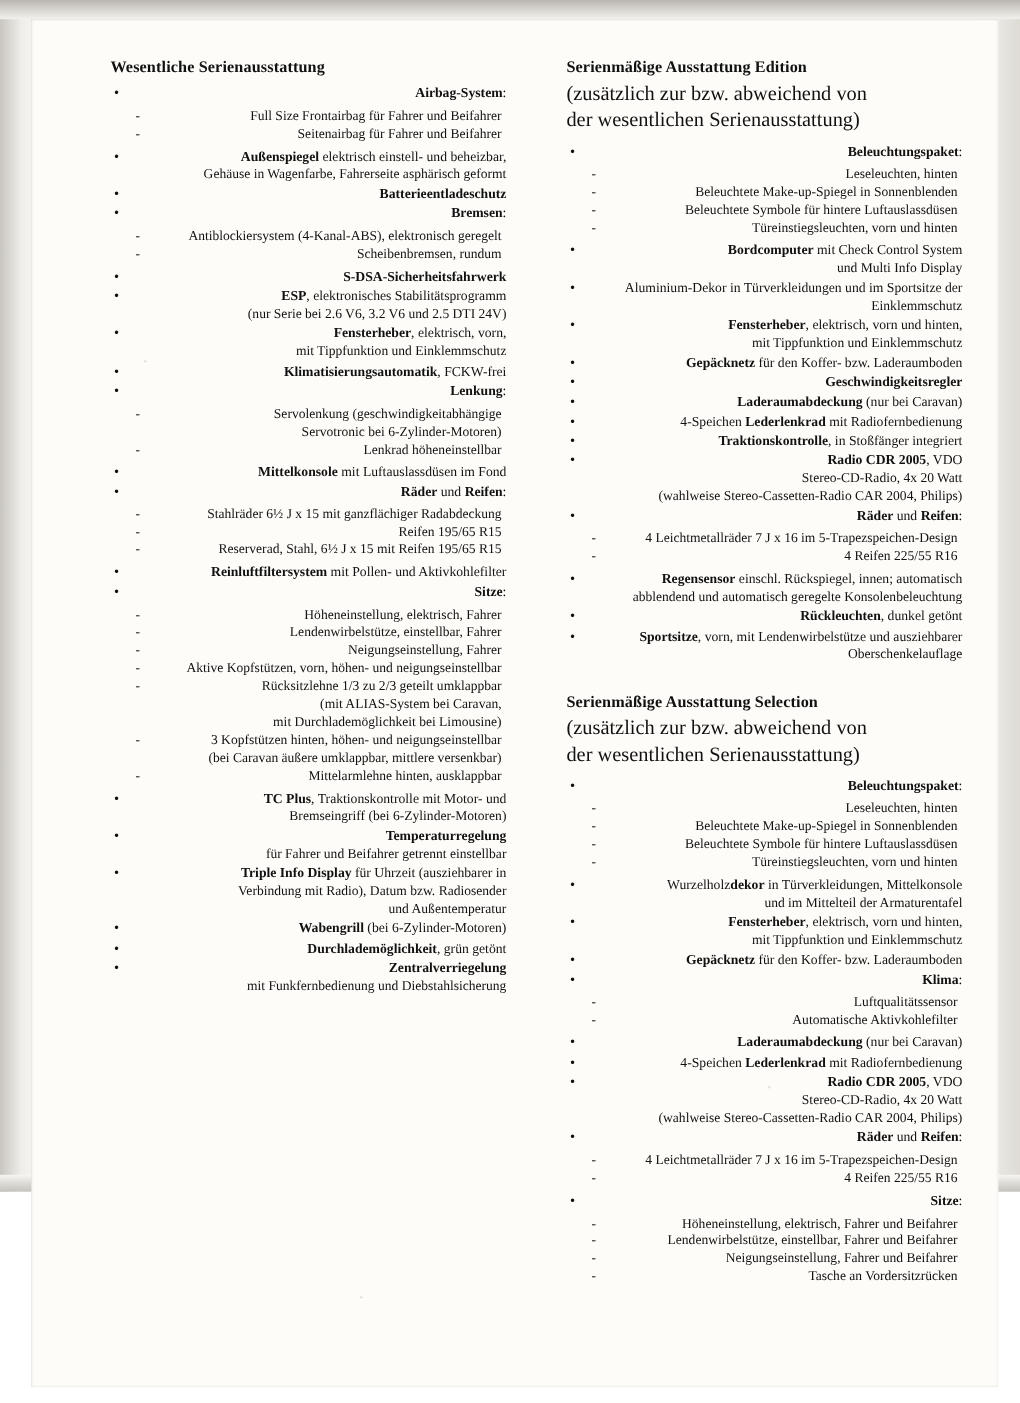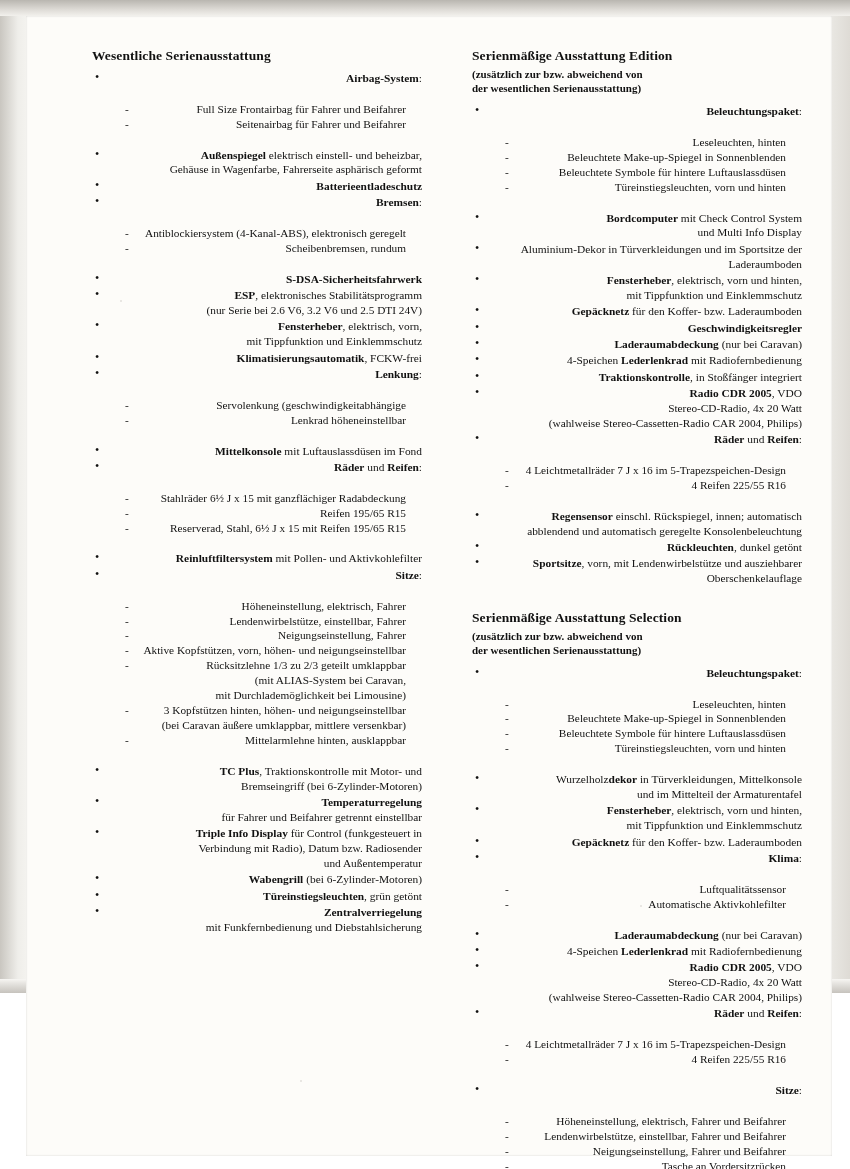--- a/index.html
+++ b/index.html
@@ -56,22 +56,22 @@
   .col-right { left: 402px; width: 330px; }
 
   h2.sec-title {
     font-family: "Liberation Serif", serif;
     font-size: 13.5px;
     font-weight: bold;
     margin: 0 0 7px 0;
     letter-spacing: 0.1px;
   }
   .sec-sub {
-    font-size: 11px;
-    font-weight: bold;
+    font-size: 17px;
+    font-weight: normal;
     line-height: 1.28;
     margin: -4px 0 9px 0;
   }
   ul.bullets {
     list-style: none;
     margin: 0;
     padding: 0;
   }
   ul.bullets > li {
     position: relative;
@@ -84,21 +84,21 @@
   ul.bullets > li::before {
     content: "\2022";
     position: absolute;
     left: 3px;
     top: -1px;
     font-size: 12px;
     line-height: 1.32;
   }
   .sub {
     list-style: none;
-    margin: 16px;
+    margin: 4px;
     padding: 0;
   }
   .sub > li {
     position: relative;
     padding-left: 12px;
     font-size: 11.3px;
     line-height: 1.32;
   }
   .sub > li::before {
     content: "-";
@@ -180,20 +180,21 @@
 
           <li>
             <b>Klimatisierungsautomatik</b><span>, FCKW-frei</span>
           </li>
 
           <li>
             <b>Lenkung</b><span>:</span>
             <ul class="sub">
               <li>
                 <span>Servolenkung (geschwindigkeitabhängige</span>
+                <div>Servotronic bei 6-Zylinder-Motoren)</div>
               </li>
               <li>Lenkrad höheneinstellbar</li>
             </ul>
           </li>
 
           <li>
             <b>Mittelkonsole</b><span> mit Luftauslassdüsen im Fond</span>
           </li>
 
           <li>
@@ -233,31 +234,31 @@
             <b>TC Plus</b><span>, Traktionskontrolle mit Motor- und</span>
             <div class="plain">Bremseingriff (bei 6-Zylinder-Motoren)</div>
           </li>
 
           <li>
             <b>Temperaturregelung</b>
             <div class="plain">für Fahrer und Beifahrer getrennt einstellbar</div>
           </li>
 
           <li>
-            <b>Triple Info Display</b><span> für Control (funkgesteuert in</span>
+            <b>Triple Info Display</b><span> für Uhrzeit (ausziehbarer in</span>
             <div class="plain">Verbindung mit Radio), Datum bzw. Radiosender</div>
             <div class="plain">und Außentemperatur</div>
           </li>
 
           <li>
             <b>Wabengrill</b><span> (bei 6-Zylinder-Motoren)</span>
           </li>
 
           <li>
-            <b>Türeinstiegsleuchten</b><span>, grün getönt</span>
+            <b>Durchlademöglichkeit</b><span>, grün getönt</span>
           </li>
 
           <li>
             <b>Zentralverriegelung</b>
             <div class="plain">mit Funkfernbedienung und Diebstahlsicherung</div>
           </li>
 
         </ul>
       </section>
     </div>
@@ -282,21 +283,21 @@
             </ul>
           </li>
 
           <li>
             <b>Bordcomputer</b><span> mit Check Control System</span>
             <div class="plain">und Multi Info Display</div>
           </li>
 
           <li>
             <span>Aluminium-Dekor</span><span> in Türverkleidungen und im Sportsitze der</span>
-            <div class="plain">Laderaumboden</div>
+            <div class="plain">Einklemmschutz</div>
           </li>
 
           <li>
             <b>Fensterheber</b><span>, elektrisch, vorn und hinten,</span>
             <div class="plain">mit Tippfunktion und Einklemmschutz</div>
           </li>
 
           <li>
             <b>Gepäcknetz</b><span> für den Koffer- bzw. Laderaumboden</span>
           </li>

